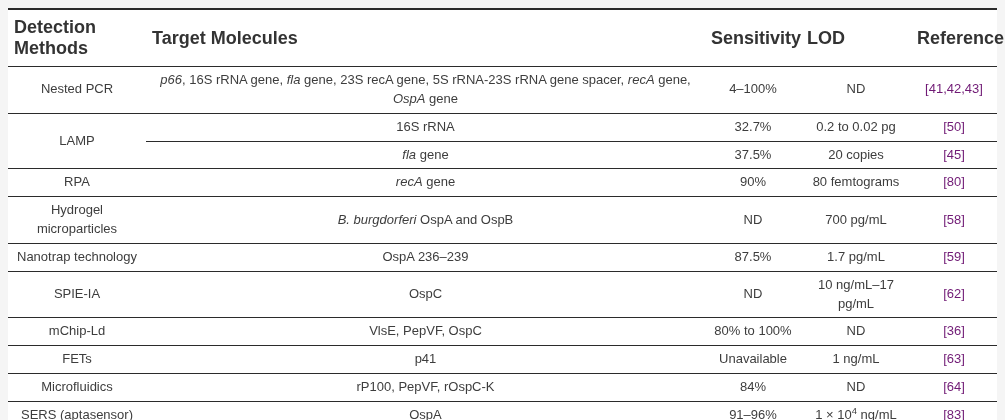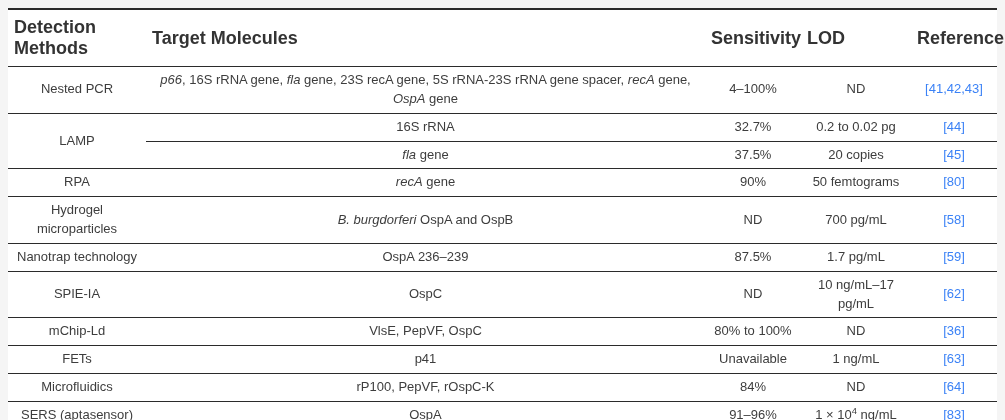--- a/index.html
+++ b/index.html
@@ -44,21 +44,21 @@
   .det-table tbody tr:last-child td {
     border-bottom: 2px solid #2b2b2b;
   }
   .det-table td i { }
   .det-table sup {
     font-size: 0.72em;
     vertical-align: super;
     line-height: 0;
   }
   .ref-link {
-    color: #3b82f6;
+    color: #701a75;
     text-decoration: none;
     cursor: pointer;
   }
 </style>
 </head>
 <body>
 
 <div class="page">
   <table class="det-table">
     <colgroup>
@@ -83,33 +83,33 @@
         <td><i>p66</i><span>, 16S rRNA gene, </span><i>fla</i><span> gene, 23S recA gene, 5S rRNA-23S rRNA gene spacer, </span><i>recA</i><span> gene, </span><i>OspA</i><span> gene</span></td>
         <td>4–100%</td>
         <td><span>ND</span></td>
         <td><a class="ref-link">[41,42,43]</a></td>
       </tr>
       <tr>
         <td rowspan="2">LAMP</td>
         <td><span>16S rRNA</span></td>
         <td>32.7%</td>
         <td><span>0.2 to 0.02 pg</span></td>
-        <td><a class="ref-link">[44]</a></td>
+        <td><a class="ref-link">[50]</a></td>
       </tr>
       <tr>
         <td><i>fla</i><span> gene</span></td>
         <td>37.5%</td>
         <td><span>20 copies</span></td>
         <td><a class="ref-link">[45]</a></td>
       </tr>
       <tr>
         <td>RPA</td>
         <td><i>recA</i><span> gene</span></td>
         <td>90%</td>
-        <td><span>50 femtograms</span></td>
+        <td><span>80 femtograms</span></td>
         <td><a class="ref-link">[80]</a></td>
       </tr>
       <tr>
         <td>Hydrogel microparticles</td>
         <td><i>B. burgdorferi</i><span> OspA and OspB</span></td>
         <td>ND</td>
         <td><span>700 pg/mL</span></td>
         <td><a class="ref-link">[58]</a></td>
       </tr>
       <tr>

